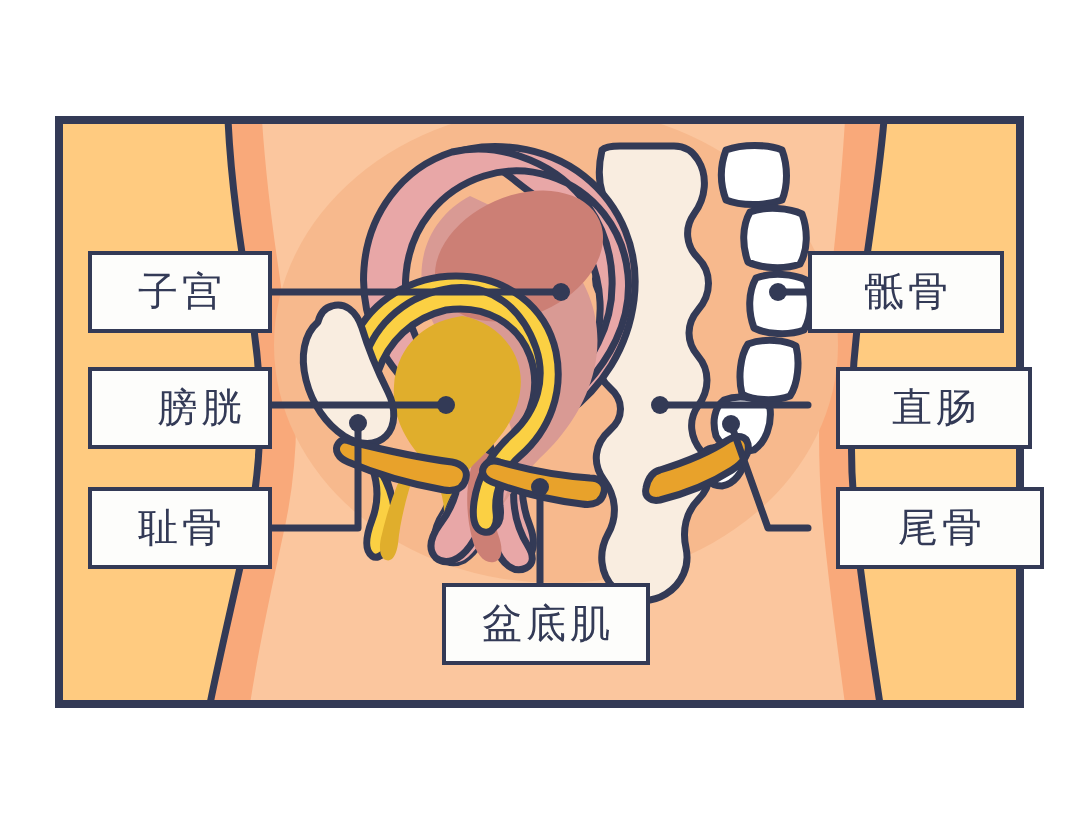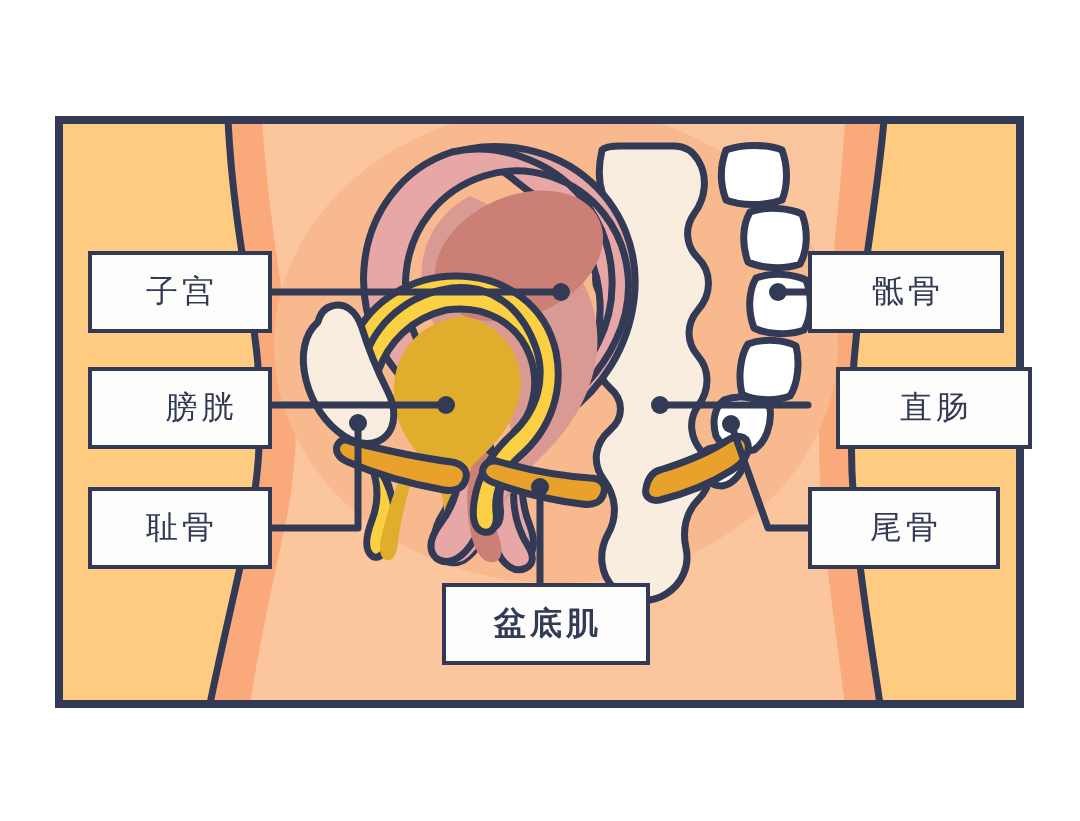--- a/index.html
+++ b/index.html
@@ -29,21 +29,21 @@
   }
   .label-box {
     position: absolute;
     box-sizing: border-box;
     background: #FDFDFB;
     border: 4px solid #333A56;
     display: flex;
     align-items: center;
     justify-content: center;
     color: #333A56;
-    font-size: 32px;
+    font-size: 40px;
     letter-spacing: 4px;
     line-height: 1;
     font-family: "Liberation Sans", "DejaVu Sans", sans-serif;
     user-select: none;
   }
   .label-text {
     display: block;
     transform: translateY(-1px);
     padding-left: 4px;
   }
@@ -360,21 +360,21 @@
   </div>
 
   <div class="label-box" style="left:88px; top:487px; width:184px; height:82px;">
     <span class="label-text">耻骨</span>
   </div>
 
   <div class="label-box" style="left:808px; top:367px; width:196px; height:82px;margin-left:28px;">
     <span class="label-text">直肠</span>
   </div>
 
-  <div class="label-box" style="left:808px; top:487px; width:192px; height:82px;">
+  <div class="label-box" style="left:836px; top:487px; width:208px; height:82px;">
     <span class="label-text">尾骨</span>
   </div>
 
-  <div class="label-box" style="left:442px; top:583px; width:208px; height:82px;font-weight:bold;">
+  <div class="label-box" style="left:442px; top:583px; width:208px; height:82px;">
     <span class="label-text">盆底肌</span>
   </div>
 
 </div>
 
 </body></html>

